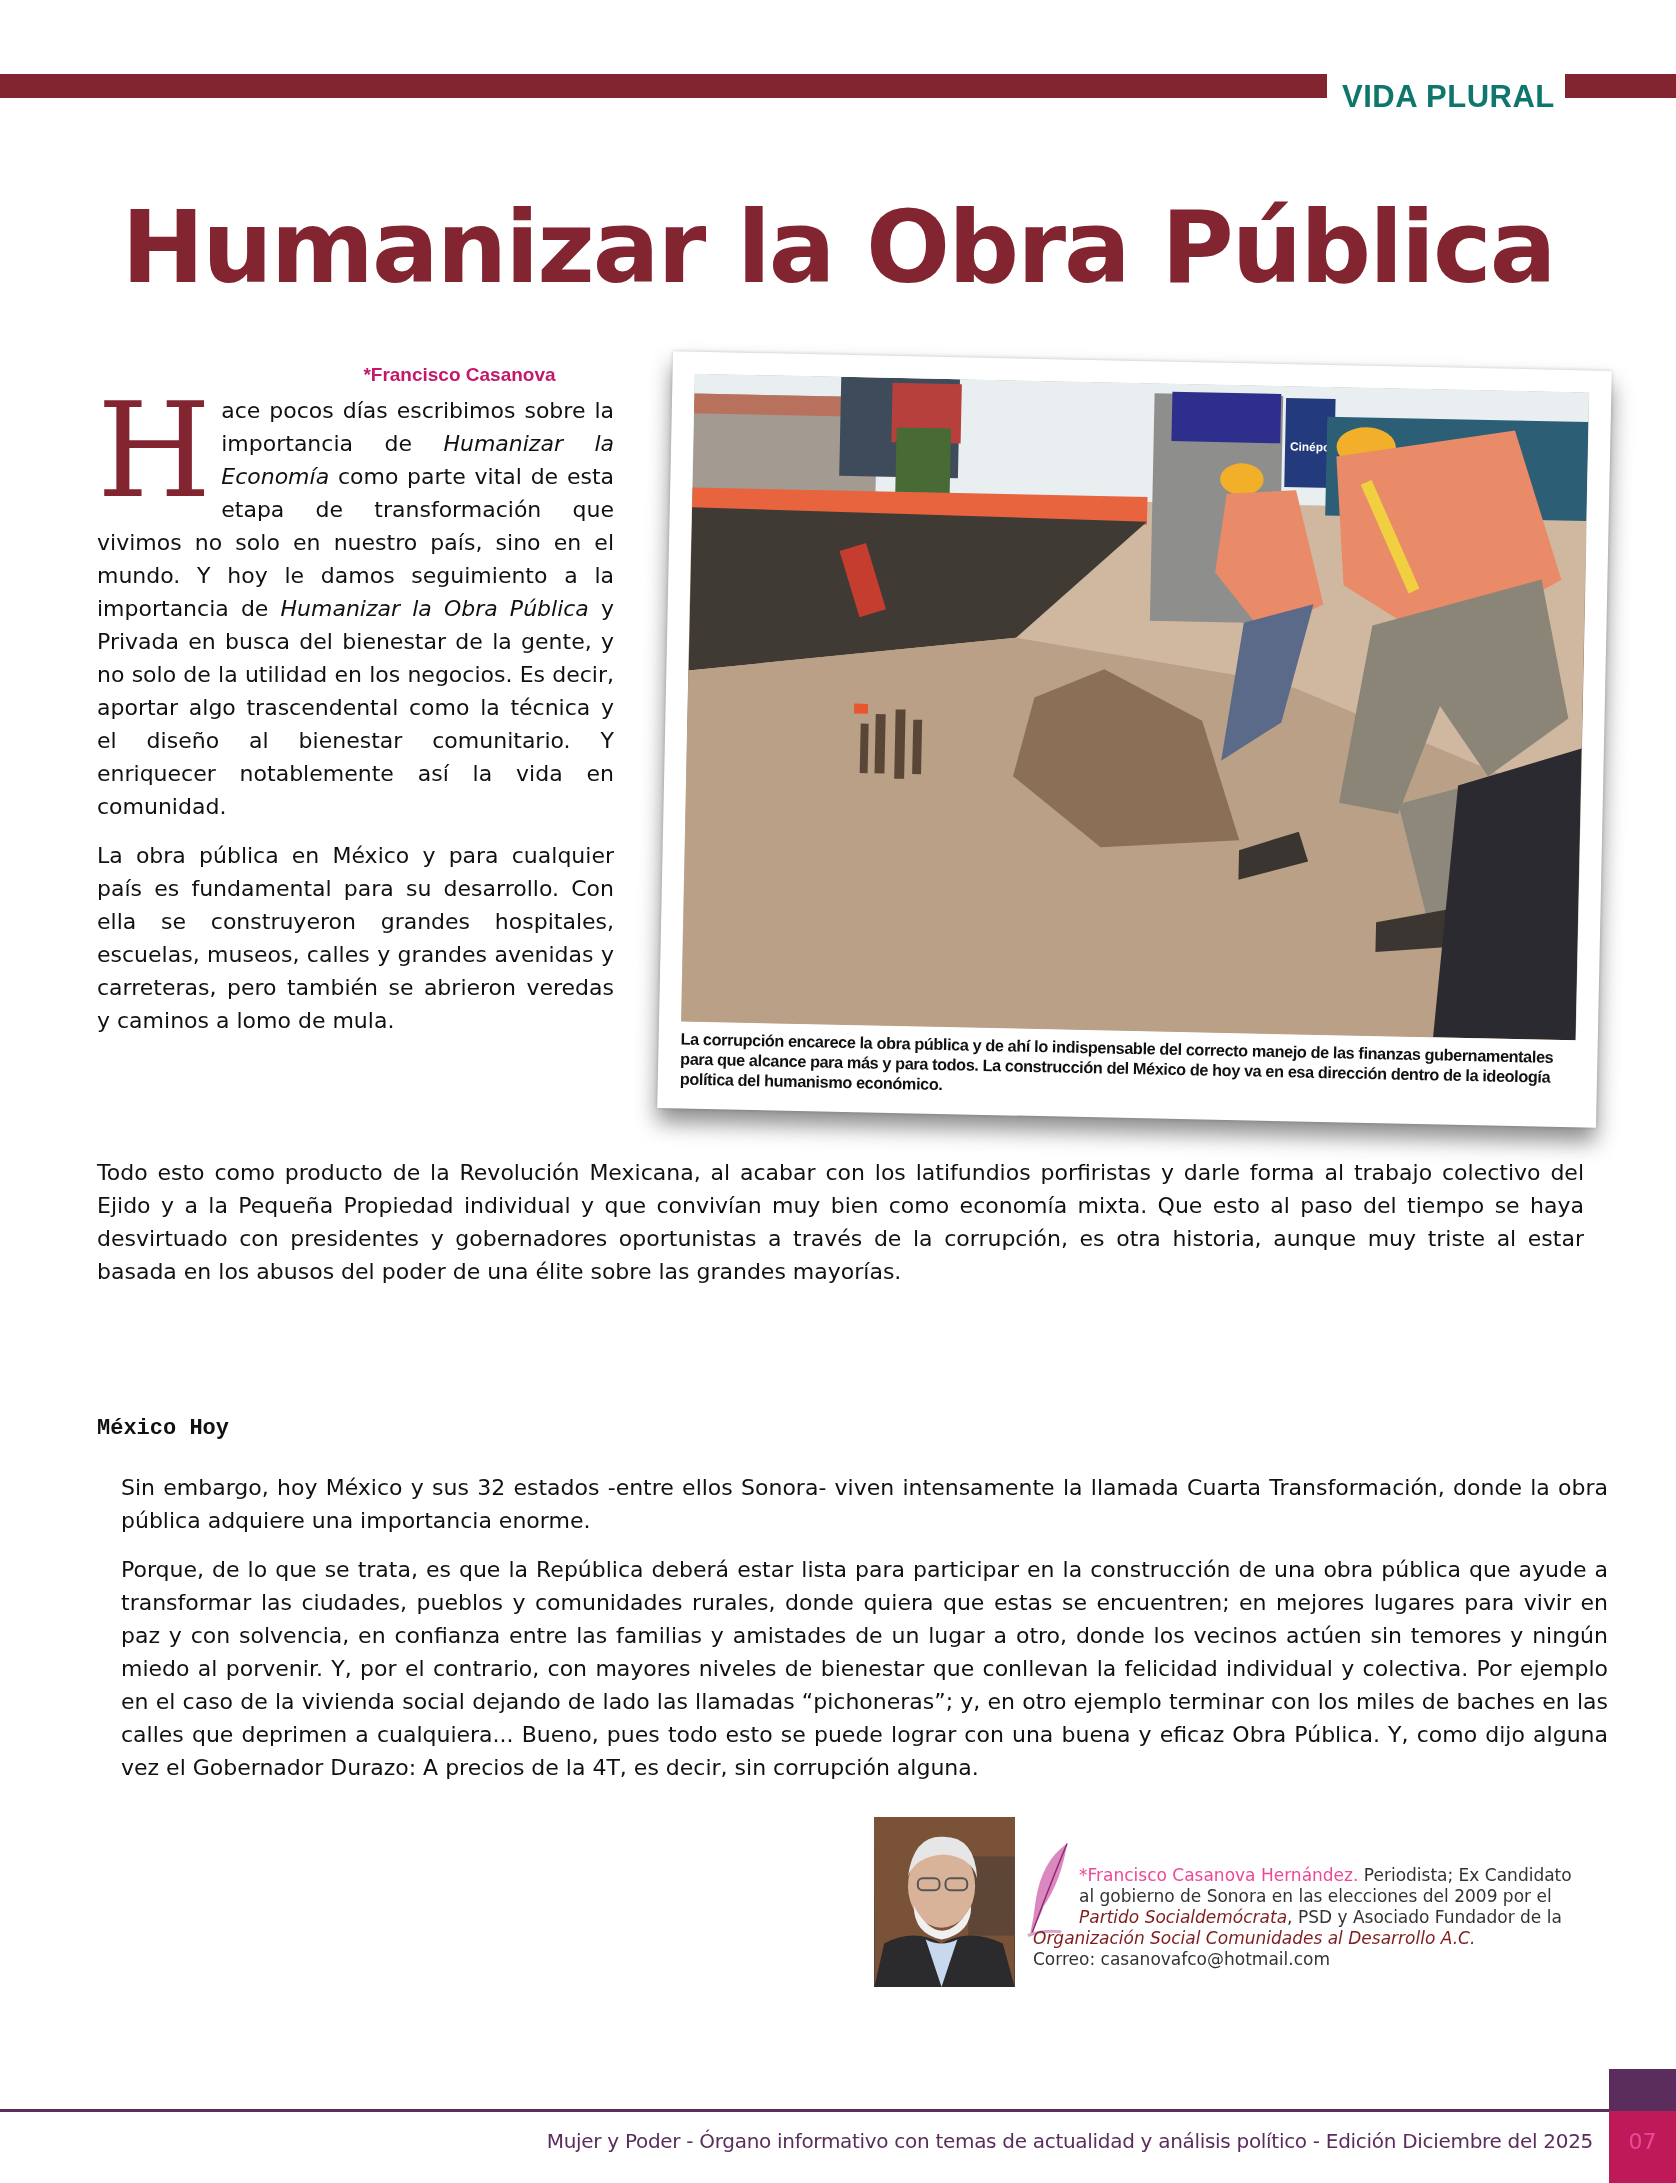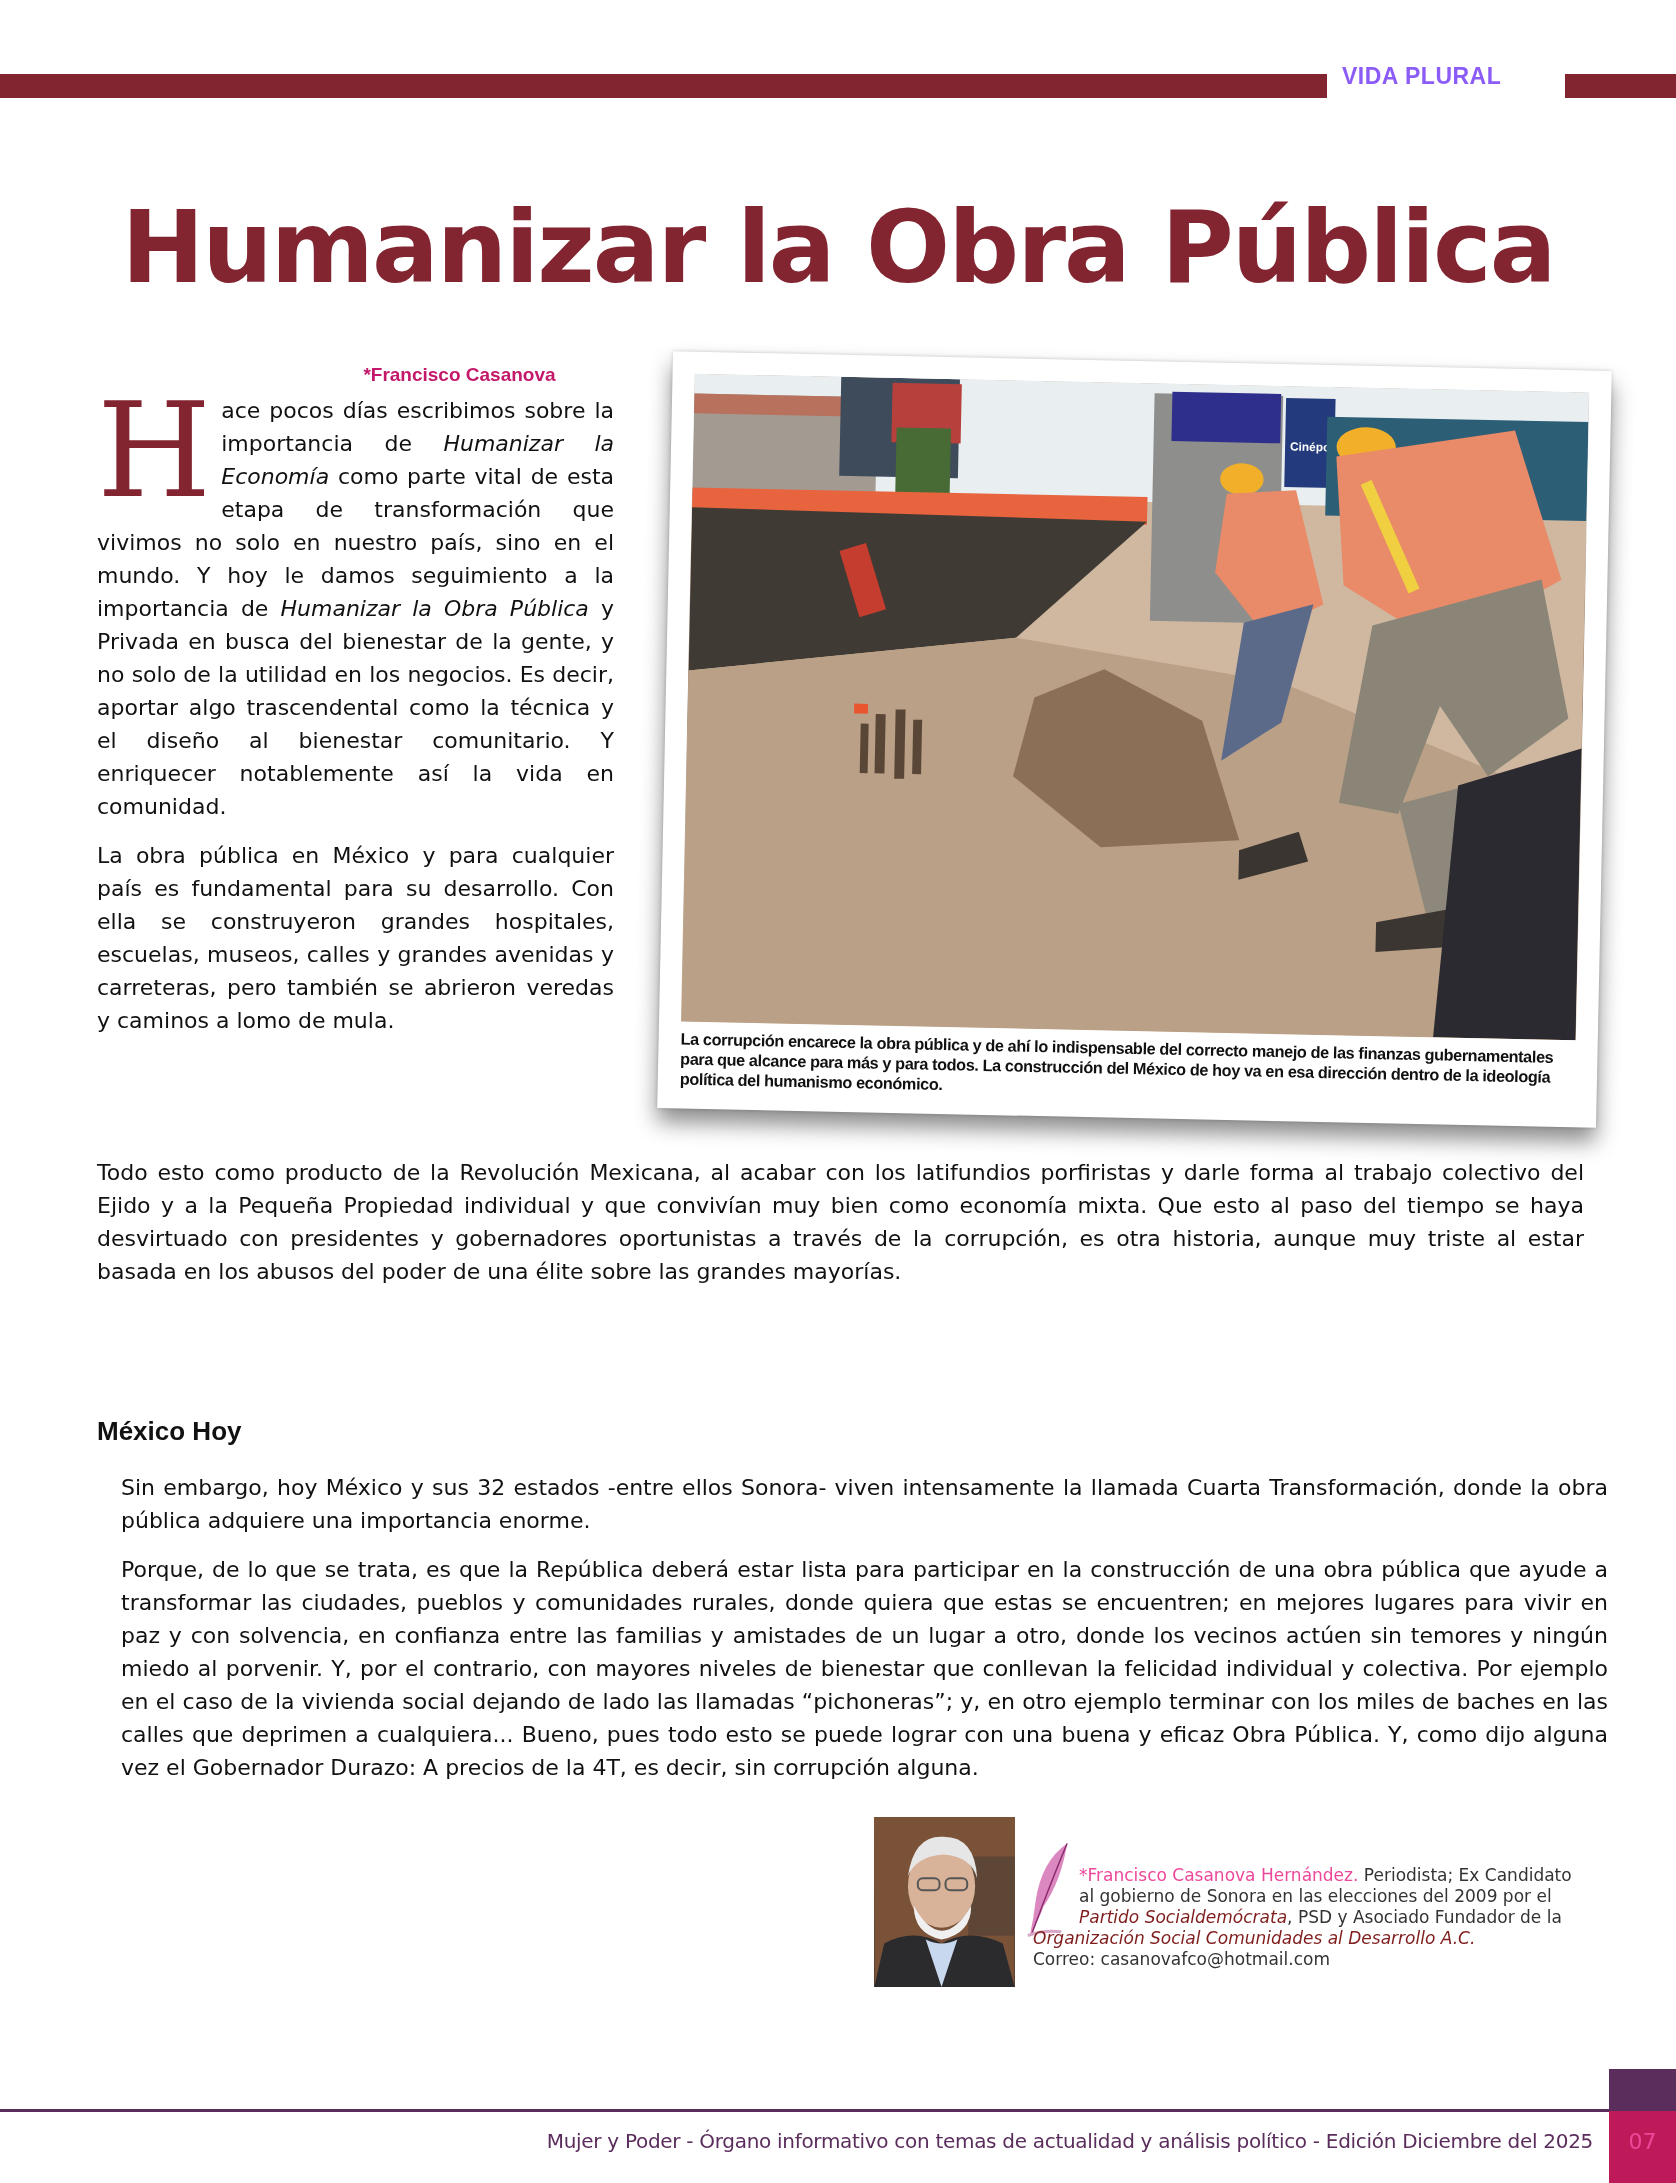--- a/index.html
+++ b/index.html
@@ -4,22 +4,22 @@
 <style>
   html, body { margin: 0; padding: 0; }
   body {
     width: 1676px; height: 2183px; position: relative; overflow: hidden;
     background: #ffffff; font-family: "Liberation Sans", sans-serif; color: #111;
   }
   
   .band-left { position: absolute; left: 0; top: 74px; width: 1327px; height: 24px; background: #822530; }
   .band-right { position: absolute; left: 1565px; top: 74px; width: 111px; height: 24px; background: #822530; }
   .section-label {
-    position: absolute; left: 1342px; top: 56px; font-weight: bold; font-size: 23px;
-    color: #8b5cf6; letter-spacing: 0.5px; line-height: 40px;
+    position: absolute; left: 1342px; top: 77px; font-weight: bold; font-size: 31px;
+    color: #0f766e; letter-spacing: 0.5px; line-height: 40px;
   }
   .title {
     position: absolute; left: 0; width: 1676px; top: 178px; text-align: center;
     font-family: "DejaVu Sans", sans-serif; font-weight: bold; font-size: 99px;
     color: #822530; letter-spacing: -2px; line-height: 139px;
   }
   .byline {
     position: absolute; left: 297px; width: 325px; top: 364px; text-align: center;
     font-weight: bold; font-size: 19px; color: #c4186a;
   }
@@ -44,21 +44,21 @@
     background: linear-gradient(180deg, #e7ecef 0%, #dfe3e6 16%, #a89078 30%, #8a6f5b 48%, #b7a08a 70%, #cdb8a3 100%);
   }
   .caption {
     position: absolute; left: 22px; top: 677px; width: 895px;
     font-family: "Liberation Sans", sans-serif; font-weight: bold; font-size: 16.3px; line-height: 20px;
     color: #111; letter-spacing: -0.4px;
   }
   .full-width { position: absolute; left: 97px; width: 1487px; }
   .full-width p { margin: 0 0 16px 0; }
   .cont { top: 1156px; }
-  .subhead { top: 1416px; font-family: Liberation Sans, sans-serif; font-weight: bold; font-size: 26px; color: #111; }
+  .subhead { top: 1416px; font-family: Liberation Mono, monospace; font-weight: bold; font-size: 22px; color: #111; }
   .sec2 { top: 1471px; margin-left: 24px; }
   
   .author-photo {
     position: absolute; left: 874px; top: 1817px; width: 141px; height: 170px;
     background: linear-gradient(180deg, #8a5b3c 0%, #6e4a33 40%, #2c2c2e 70%, #222 100%);
     overflow: hidden;
   }
   .quill { position: absolute; left: 1022px; top: 1841px; width: 51px; height: 99px; }
   .author-bio {
     position: absolute; left: 1033px; top: 1865px; width: 554px;

